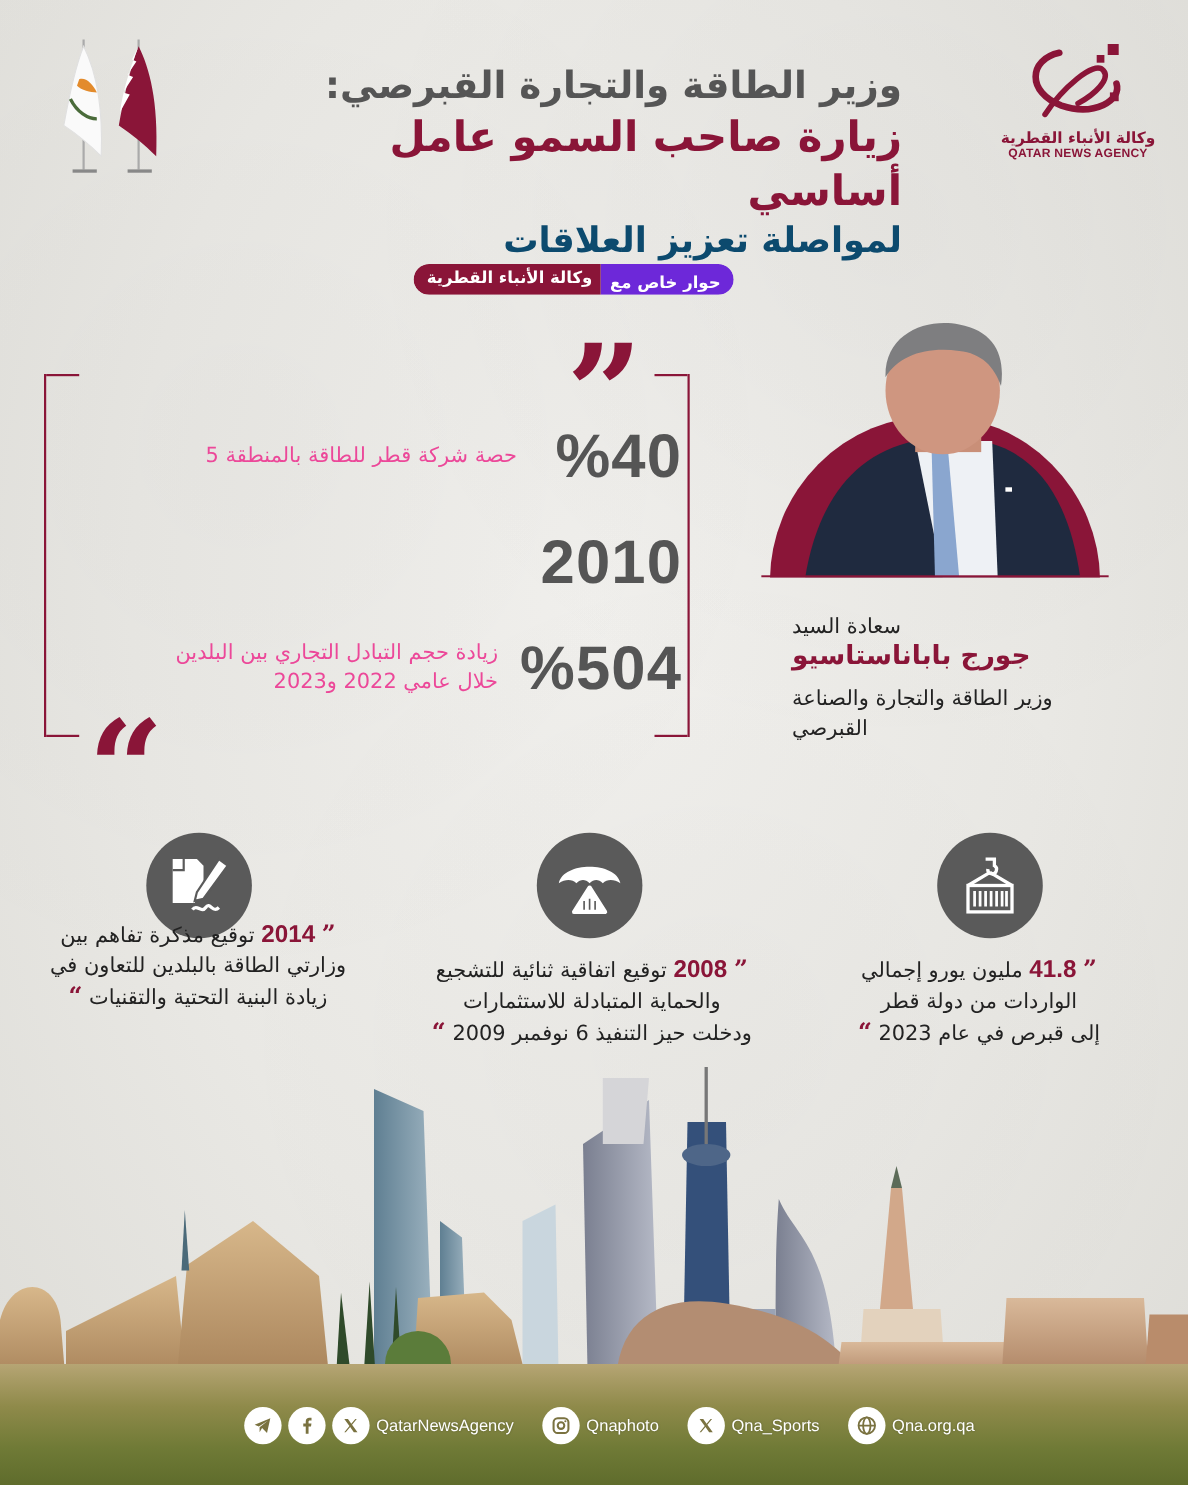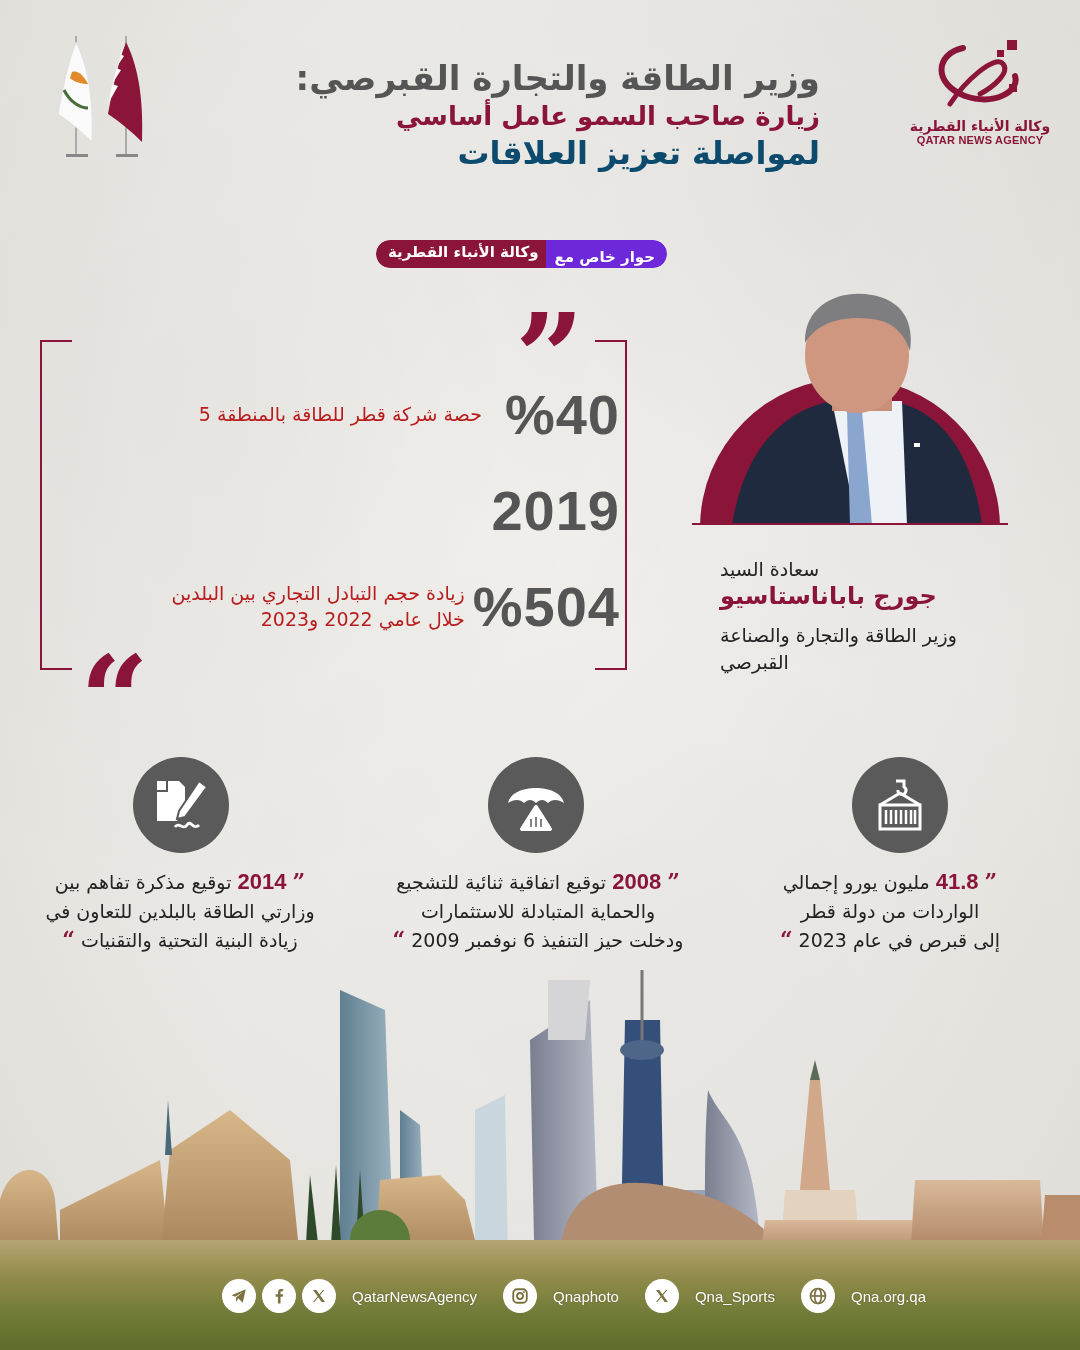--- a/index.html
+++ b/index.html
@@ -25,21 +25,21 @@
     .logo svg { display: block; margin: 0 auto; }
     .logo-ar { font-size: 14px; font-weight: bold; color: #8a1538; direction: rtl; margin-top: 2px; }
     .logo-en { font-family: "Liberation Sans", sans-serif; font-size: 11px; font-weight: bold; color: #8a1538; letter-spacing: 0.2px; }
 
     
     .flags { left: 48px; top: 32px; width: 100px; height: 130px; }
 
     
     .title { left: 220px; top: 57px; width: 600px; text-align: right; direction: rtl; }
     .title-line1 { font-size: 34px; font-weight: bold; color: #555; line-height: 1.25; }
-    .title-line2 { font-size: 26px; font-weight: bold; color: #8a1538; line-height: 1.3; }
+    .title-line2 { font-size: 38px; font-weight: bold; color: #8a1538; line-height: 1.3; }
     .title-line3 { font-size: 32px; font-weight: bold; color: #0c4a6e; line-height: 1.3; }
 
     
     .pill { left: 376px; top: 240px; height: 28px; display: flex; direction: rtl; border-radius: 14px; overflow: hidden; font-size: 15px; font-weight: bold; color: #fff; }
     .pill-grey { background: #6d28d9; padding: 8px 12px 0 8px; border-radius: 0 14px 14px 0; }
     .pill-red { background: #8a1538; padding: 3px 8px 0 12px; border-radius: 14px 0 0 14px; }
 
     
     .qbox { left: 40px; top: 340px; width: 587px; height: 330px; border: 2px solid #8a1538; border-top: none; border-bottom: none; }
     .qbox::before, .qbox::after { content: ""; position: absolute; height: 2px; background: #8a1538; }
@@ -47,21 +47,21 @@
     .qbox::after { top: 0; right: 0; width: 30px; }
     .qbox-bl { position: absolute; bottom: 0; left: 0; width: 30px; height: 2px; background: #8a1538; }
     .qbox-br { position: absolute; bottom: 0; right: 0; width: 30px; height: 2px; background: #8a1538; }
 
     .quote-mark { font-family: "DejaVu Serif", serif; font-weight: bold; color: #8a1538; font-size: 120px; line-height: 1; }
     .qm-top { left: 515px; top: 298px; }
     .qm-bottom { left: 80px; top: 640px; }
 
     .stat { left: 60px; width: 560px; display: flex; direction: rtl; align-items: center; }
     .stat-num { font-family: "Liberation Sans", sans-serif; font-weight: bold; font-size: 56px; color: #555; min-width: 130px; text-align: right; direction: ltr; unicode-bidi: plaintext; letter-spacing: 1px; }
-    .stat-text { font-size: 19px; color: #b91c1c; line-height: 1.35; margin-right: 8px; text-align: right; }
+    .stat-text { font-size: 19px; color: #ec4899; line-height: 1.35; margin-right: 20px; text-align: right; }
     .stat1 { top: 382px; }
     .stat2 { top: 478px; }
     .stat3 { top: 574px; }
 
     
     .portrait { left: 692px; top: 293px; width: 316px; height: 232px; overflow: hidden; }
     .portrait-circle { position: absolute; left: 8px; top: 85px; width: 300px; height: 300px; border-radius: 50%; background: #8a1538; }
     .portrait-line { position: absolute; left: 0; bottom: 0; width: 100%; height: 2px; background: #8a1538; }
 
     .person { left: 720px; top: 558px; width: 280px; text-align: left; direction: rtl; }
@@ -73,30 +73,30 @@
     .fact-icon { width: 96px; height: 96px; border-radius: 50%; background: #5a5a5a; display: flex; align-items: center; justify-content: center; }
     .fi1 { left: 852px; top: 757px; }
     .fi2 { left: 488px; top: 757px; }
     .fi3 { left: 133px; top: 757px; }
 
     .fact-text { width: 340px; text-align: center; direction: rtl; font-size: 19px; color: #222; line-height: 1.4; }
     .fact-year { font-weight: bold; color: #8a1538; font-family: "Liberation Sans", sans-serif; font-size: 22px; }
     .fact-q { font-family: "DejaVu Serif", serif; font-weight: bold; color: #8a1538; font-size: 22px; }
     .ft1 { left: 720px; top: 866px; }
     .ft2 { left: 368px; top: 866px; }
-    .ft3 { left: 10px; top: 866px; }
+    .ft3 { left: 10px; top: 834px; }
 
     
     .skyline { left: 0; top: 960px; width: 1080px; height: 300px; }
 
     
     .ground { left: 0; top: 1240px; width: 1080px; height: 110px; background: linear-gradient(180deg, #b6a574 0%, #8f8a4a 35%, #6f7a36 70%, #5f6c2c 100%); }
     .social { left: 222px; top: 1278px; height: 36px; display: flex; align-items: center; gap: 6px; }
     .soc-icon { width: 34px; height: 34px; border-radius: 50%; background: #fff; display: flex; align-items: center; justify-content: center; }
-    .soc-label { font-family: "Liberation Sans", sans-serif; color: #fff; font-size: 15px; margin: 0 20px 0 10px; text-shadow: 0 0 2px rgba(0,0,0,0.3); }
+    .soc-label { font-family: "Liberation Sans", sans-serif; color: #fff; font-size: 15px; margin: 0 20px 0 0; text-shadow: 0 0 2px rgba(0,0,0,0.3); }
   </style>
 </head>
 <body>
 
 <div class="texture"></div>
 
 <div class="abs logo">
   <svg width="110" height="80" viewBox="0 0 110 80">
     <path d="M38 12 C10 18, 8 48, 40 60 C70 70, 95 55, 90 40" fill="none" stroke="#8a1538" stroke-width="6" stroke-linecap="round"></path>
     <path d="M25 68 C40 45, 70 18, 78 28 C85 36, 70 50, 55 58" fill="none" stroke="#8a1538" stroke-width="5" stroke-linecap="round"></path>
@@ -144,21 +144,21 @@
 <div class="abs quote-mark qm-top">”</div>
 <div class="abs quote-mark qm-bottom">“</div>
 
 <div class="abs stat stat1">
   <div class="stat-num">%40</div>
   <div class="stat-text">
     <div>حصة شركة قطر للطاقة بالمنطقة 5</div>
   </div>
 </div>
 <div class="abs stat stat2">
-  <div class="stat-num">2019</div>
+  <div class="stat-num">2010</div>
 </div>
 <div class="abs stat stat3">
   <div class="stat-num">%504</div>
   <div class="stat-text">
     <div>زيادة حجم التبادل التجاري بين البلدين</div>
     <div>خلال عامي 2022 و2023</div>
   </div>
 </div>
 
 <div class="abs portrait">

